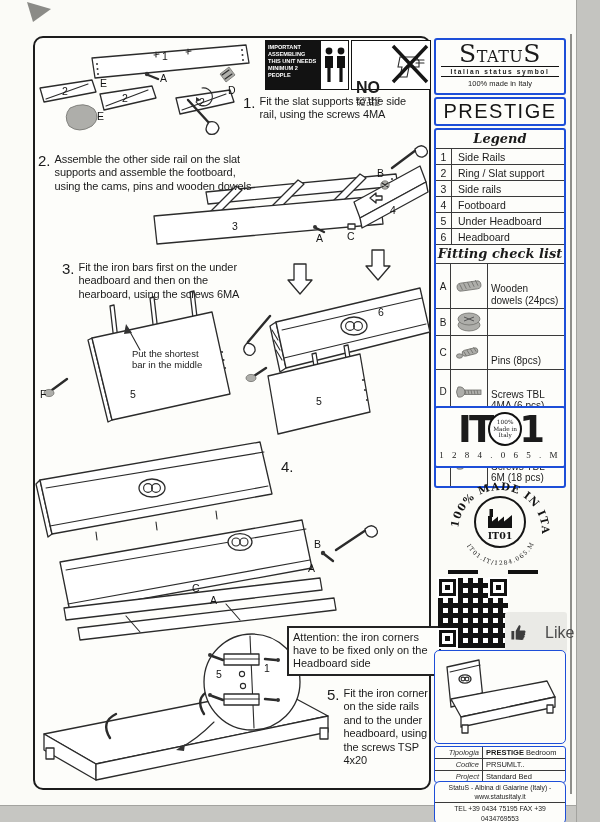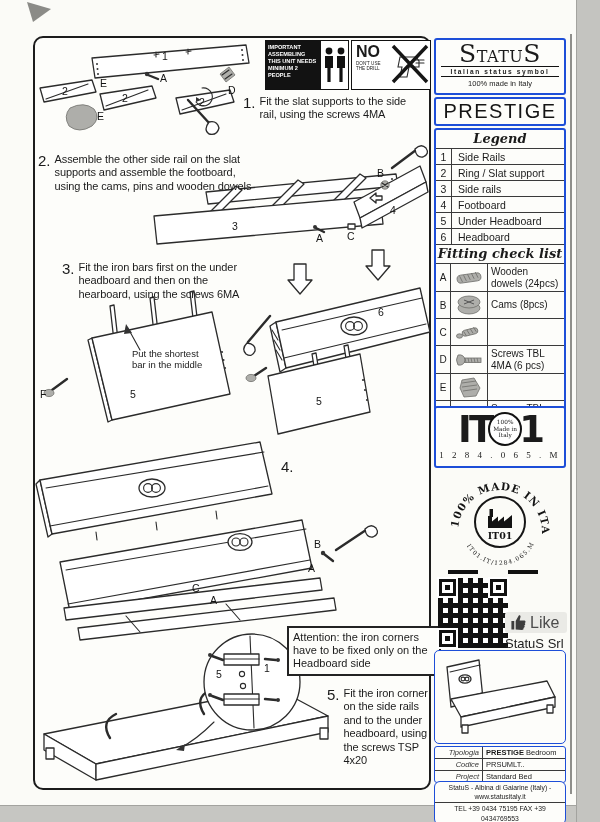--- a/index.html
+++ b/index.html
@@ -15,21 +15,21 @@
   .step{position:absolute;display:flex;gap:4px;}
   .step-num{font-size:15px;line-height:1;}
   .step-text{font-size:11px;line-height:1.22;letter-spacing:-.1px;}
   .callout{position:absolute;font-size:9.5px;line-height:1.12;}
   .attention{position:absolute;border:2px solid #232323;font-size:11px;line-height:1.2;padding:3px 4px;background:#fdfdfa;}
 
   .warn-wrap{position:absolute;left:265px;top:40px;width:82px;height:48px;border:1.5px solid #111;display:flex;background:#fff;}
   .warn-black{width:51px;background:#121212;color:#fff;font-size:5.6px;font-weight:bold;line-height:1.25;padding:3px 2px;}
   .warn-persons{flex:1;display:flex;align-items:center;justify-content:center;}
   .no-box{position:absolute;left:351px;top:40px;width:78px;height:48px;border:1.5px solid #111;background:#fff;display:flex;}
-  .no-left{width:38px;padding:3px 0 0 4px;}
+  .no-left{width:38px;padding:3px 0 0 4px;margin-top:36px;}
   .no-title{font-size:16px;font-weight:bold;line-height:1;}
   .no-sub{font-size:4.6px;margin-top:1px;}
 
   
   .sb-box{position:absolute;left:434px;width:132px;border:2px solid #1d4ed8;border-radius:3px;background:#fdfdfa;box-sizing:border-box;}
   .brand-box{top:38px;height:57px;text-align:center;}
   .logo{font-family:"DejaVu Serif",serif;line-height:1;margin-top:1px;letter-spacing:.5px;}
   .logo .lg{font-size:25px;}
   .logo .sm{font-size:16px;}
   .tagline{font-size:6.6px;font-weight:bold;letter-spacing:1.6px;border-top:1.5px solid #111;border-bottom:1.5px solid #111;padding:1px 0;margin:0 5px;}
@@ -37,32 +37,32 @@
   .product-box{top:97px;height:29px;display:flex;align-items:center;justify-content:center;font-size:20px;letter-spacing:1.5px;color:#141414;}
   .list-box{top:128px;}
   .sec-title{font-family:"DejaVu Serif",serif;font-style:italic;font-weight:bold;font-size:13px;text-align:center;padding:1px 0 2px 0;}
   .lrow{display:flex;align-items:center;border-top:1px solid #3a3a3a;font-size:10.5px;height:15px;}
   .lnum{width:15px;text-align:center;border-right:1px solid #3a3a3a;height:100%;display:flex;align-items:center;justify-content:center;}
   .llabel{padding-left:6px;}
   .ftitle{border-top:1px solid #3a3a3a;}
   .frow{display:flex;align-items:stretch;border-top:1px solid #3a3a3a;min-height:26px;font-size:10px;}
   .fkey{width:14px;border-right:1px solid #3a3a3a;display:flex;align-items:center;justify-content:center;}
   .ficon{width:36px;border-right:1px solid #3a3a3a;display:flex;align-items:center;justify-content:center;}
-  .flabel{flex:1;padding:2px 3px;line-height:1.15;display:flex;align-items:center;}
+  .flabel{flex:1;padding:2px 3px;line-height:1.15;display:flex;align-items:center;margin-top:17px;}
   .it01-box{top:406px;height:62px;}
   .itrow{display:flex;align-items:center;justify-content:center;height:42px;}
   .ittext{font-weight:bold;font-size:37px;letter-spacing:-3px;font-family:"DejaVu Sans",sans-serif;line-height:1;}
   .itcircle{width:30px;height:30px;border:2.5px solid #111;border-radius:50%;font-size:5.8px;line-height:1.1;display:flex;flex-direction:column;justify-content:center;text-align:center;margin:0 -3px;background:#fff;position:relative;z-index:1;font-family:"DejaVu Serif",serif;}
   .serial{font-size:9px;letter-spacing:3px;text-align:center;font-family:Liberation Serif, serif;}
   .dashes{position:absolute;left:448px;top:570px;width:98px;height:4px;background:repeating-linear-gradient(90deg,#111 0 30px,transparent 30px 60px);}
   .qr{position:absolute;left:438px;top:578px;width:70px;height:70px;background:repeating-linear-gradient(90deg,#111 0 5px,transparent 5px 10px),repeating-linear-gradient(0deg,#111 0 5px,#fff 5px 10px);}
   .fp{position:absolute;width:17px;height:17px;border:3px solid #111;background:#fff;box-shadow:0 0 0 2px #fff;box-sizing:border-box;}
   .fp::after{content:"";position:absolute;left:3px;top:3px;width:5px;height:5px;background:#111;}
   .like-col{position:absolute;left:505px;top:612px;}
-  .like-badge{background:#eaeae6;border-radius:3px;padding:2px 5px;display:flex;align-items:flex-end;gap:3px;width:52px;}
+  .like-badge{background:#eaeae6;border-radius:3px;padding:12px 5px;display:flex;align-items:flex-end;gap:18px;width:52px;}
   .like-text{font-size:16px;color:#4c4c4c;line-height:1;}
   .like-org{font-size:13px;color:#1d1d1d;margin-top:3px;}
   .bed-box{top:650px;height:94px;border-width:1.5px;border-radius:5px;}
   .info-table{top:746px;border-width:1.5px;border-radius:3px;overflow:hidden;}
   .trow{display:flex;align-items:center;font-size:7.5px;height:11px;}
   .trow + .trow{border-top:1px solid #3a3a3a;}
   .tlabel{width:48px;border-right:1px solid #3a3a3a;height:100%;display:flex;align-items:center;justify-content:flex-end;padding-right:3px;box-sizing:border-box;color:#333;font-style:italic;}
   .tval{padding-left:3px;white-space:pre;}
   .tval .st{font-weight:bold;}
   .footer-box{top:781px;border-width:1.5px;border-radius:6px;font-size:6.8px;text-align:center;line-height:1.35;}
@@ -356,31 +356,31 @@
     </div>
     <div class="frow">
       <div class="fkey">B</div>
       <div class="ficon">
         <svg width="28" height="22" viewBox="0 0 28 22" style="position:static;">
             <ellipse cx="14" cy="14" rx="11" ry="6" class="gry"></ellipse>
             <ellipse cx="14" cy="8" rx="11" ry="6" class="gry"></ellipse>
             <path d="M9,6 l10,4 M19,6 l-10,4" stroke="#555" stroke-width="1"></path>
           </svg>
       </div>
-      <div class="flabel">Cams (8pcs)</div>
     </div>
     <div class="frow">
       <div class="fkey">C</div>
       <div class="ficon">
         <svg width="30" height="18" viewBox="0 0 30 18" style="position:static;">
             <rect x="8" y="6" width="16" height="6" rx="3" class="gry" transform="rotate(-14 16 9)"></rect>
             <path d="M10,7 l1.6,5 M13.5,6.4 l1.6,5 M17,5.8 l1.6,5 M20.5,5.2 l1.6,5" stroke="#6f6f6b" stroke-width=".8" transform="rotate(-14 16 9)"></path>
             <ellipse cx="5.5" cy="13" rx="3" ry="2.2" class="gry"></ellipse>
           </svg>
       </div>
+      <div class="flabel">Pins (8pcs)</div>
     </div>
     <div class="frow">
       <div class="fkey">D</div>
       <div class="ficon">
         <svg width="30" height="16" viewBox="0 0 30 16" style="position:static;">
             <rect x="10" y="6" width="17" height="4.5" class="gry"></rect>
             <path d="M11,6 l1,4.5 M14,6 l1,4.5 M17,6 l1,4.5 M20,6 l1,4.5 M23,6 l1,4.5" stroke="#6f6f6b" stroke-width=".8"></path>
             <path d="M4,3 q6,-1 7,5 q-1,6 -7,5 q-3,-5 0,-10 z" class="gry"></path>
           </svg>
       </div>

